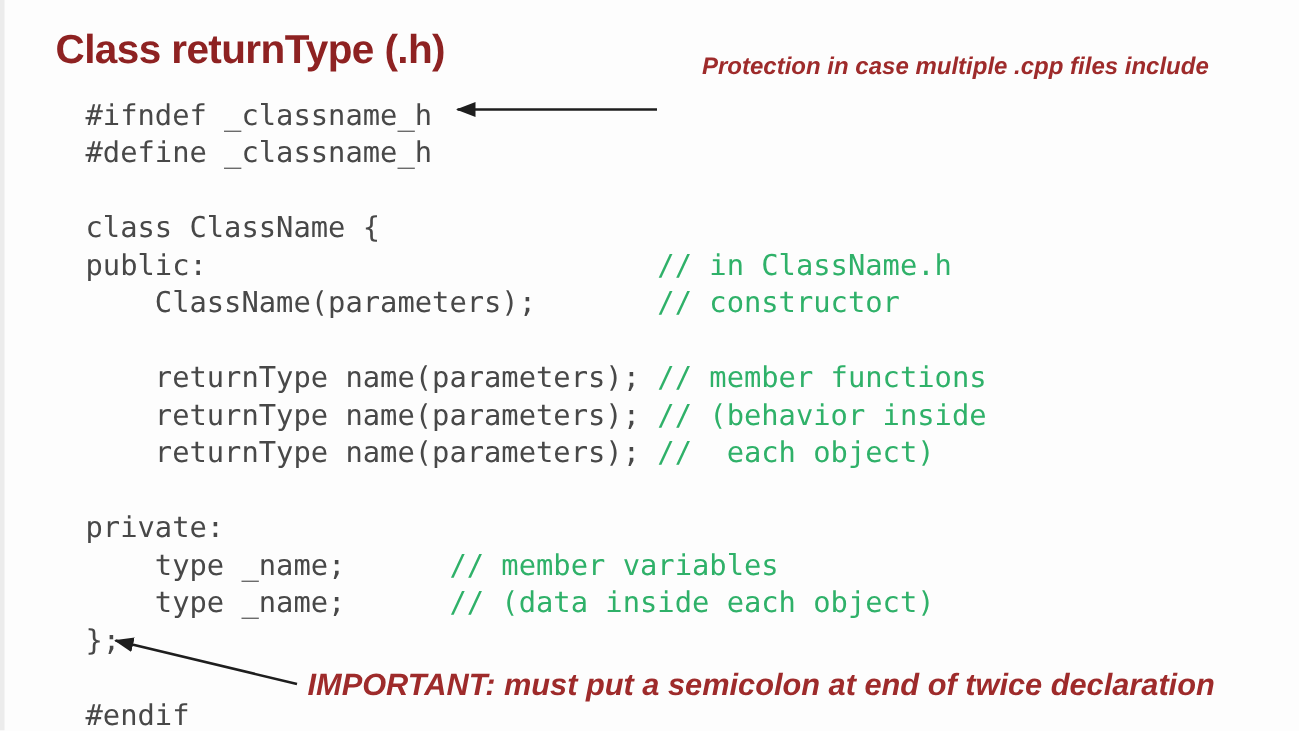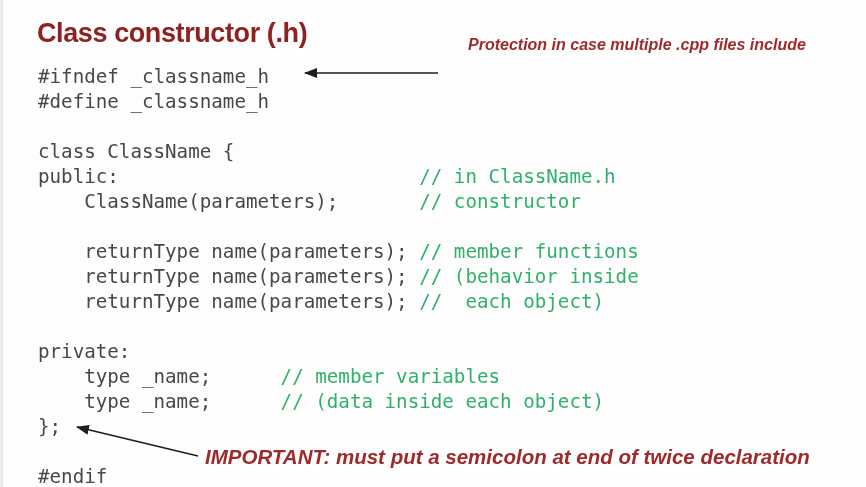--- a/index.html
+++ b/index.html
@@ -29,21 +29,21 @@
     font-style: italic; font-weight: bold;
     font-size: 16px; line-height: 28px;
   }
   .guard-note .note-line { white-space: nowrap; }
   .code-block {
     position: absolute; left: 38px; top: 64px;
     margin: 0;
     font-family: "DejaVu Sans Mono", monospace;
     font-size: 19.2px;
   }
-  .code-line { height: 25px; line-height: 25px; white-space: pre; }
+  .code-line { height: 25px; line-height: 25px; white-space: pre; margin-left: 19px; }
   .code-line .src { color: var(--code, #484848); }
   .code-line .cmt { color: var(--comment, #2fb169); }
   .arrows {
     position: absolute; left: 0; top: 0;
     pointer-events: none;
   }
   .arrows line { stroke: var(--arrow, #1e1e1e); stroke-width: 1.7; }
   .arrows marker path { fill: var(--arrow, #1e1e1e); }
   .semicolon-note {
     position: absolute; left: 205px; top: 444px;
@@ -51,21 +51,21 @@
     font-style: italic; font-weight: bold;
     font-size: 20.5px; line-height: 26px;
     white-space: nowrap;
   }
 </style>
 </head>
 <body>
 
 <div class="edge-strip"></div>
 
-<h1 class="slide-title">Class constructor (.h)</h1>
+<h1 class="slide-title">Class returnType (.h)</h1>
 
 <div class="guard-note">
   <div class="note-line">Protection in case multiple .cpp files include</div>
 </div>
 
 <pre class="code-block"><div class="code-line"><span class="src">#ifndef _classname_h</span><span class="cmt"></span></div><div class="code-line"><span class="src">#define _classname_h</span><span class="cmt"></span></div><div class="code-line"><span class="src"></span><span class="cmt"></span></div><div class="code-line"><span class="src">class ClassName {</span><span class="cmt"></span></div><div class="code-line"><span class="src">public:                          </span><span class="cmt">// in ClassName.h</span></div><div class="code-line"><span class="src">    ClassName(parameters);       </span><span class="cmt">// constructor</span></div><div class="code-line"><span class="src"></span><span class="cmt"></span></div><div class="code-line"><span class="src">    returnType name(parameters); </span><span class="cmt">// member functions</span></div><div class="code-line"><span class="src">    returnType name(parameters); </span><span class="cmt">// (behavior inside</span></div><div class="code-line"><span class="src">    returnType name(parameters); </span><span class="cmt">//  each object)</span></div><div class="code-line"><span class="src"></span><span class="cmt"></span></div><div class="code-line"><span class="src">private:</span><span class="cmt"></span></div><div class="code-line"><span class="src">    type _name;      </span><span class="cmt">// member variables</span></div><div class="code-line"><span class="src">    type _name;      </span><span class="cmt">// (data inside each object)</span></div><div class="code-line"><span class="src">};</span><span class="cmt"></span></div><div class="code-line"><span class="src"></span><span class="cmt"></span></div><div class="code-line"><span class="src">#endif</span><span class="cmt"></span></div></pre>
 
 <svg class="arrows" width="866" height="487" viewBox="0 0 866 487">
   <defs>
     <marker id="ah" markerWidth="13" markerHeight="10" refX="12" refY="5" orient="auto" markerUnits="userSpaceOnUse">

